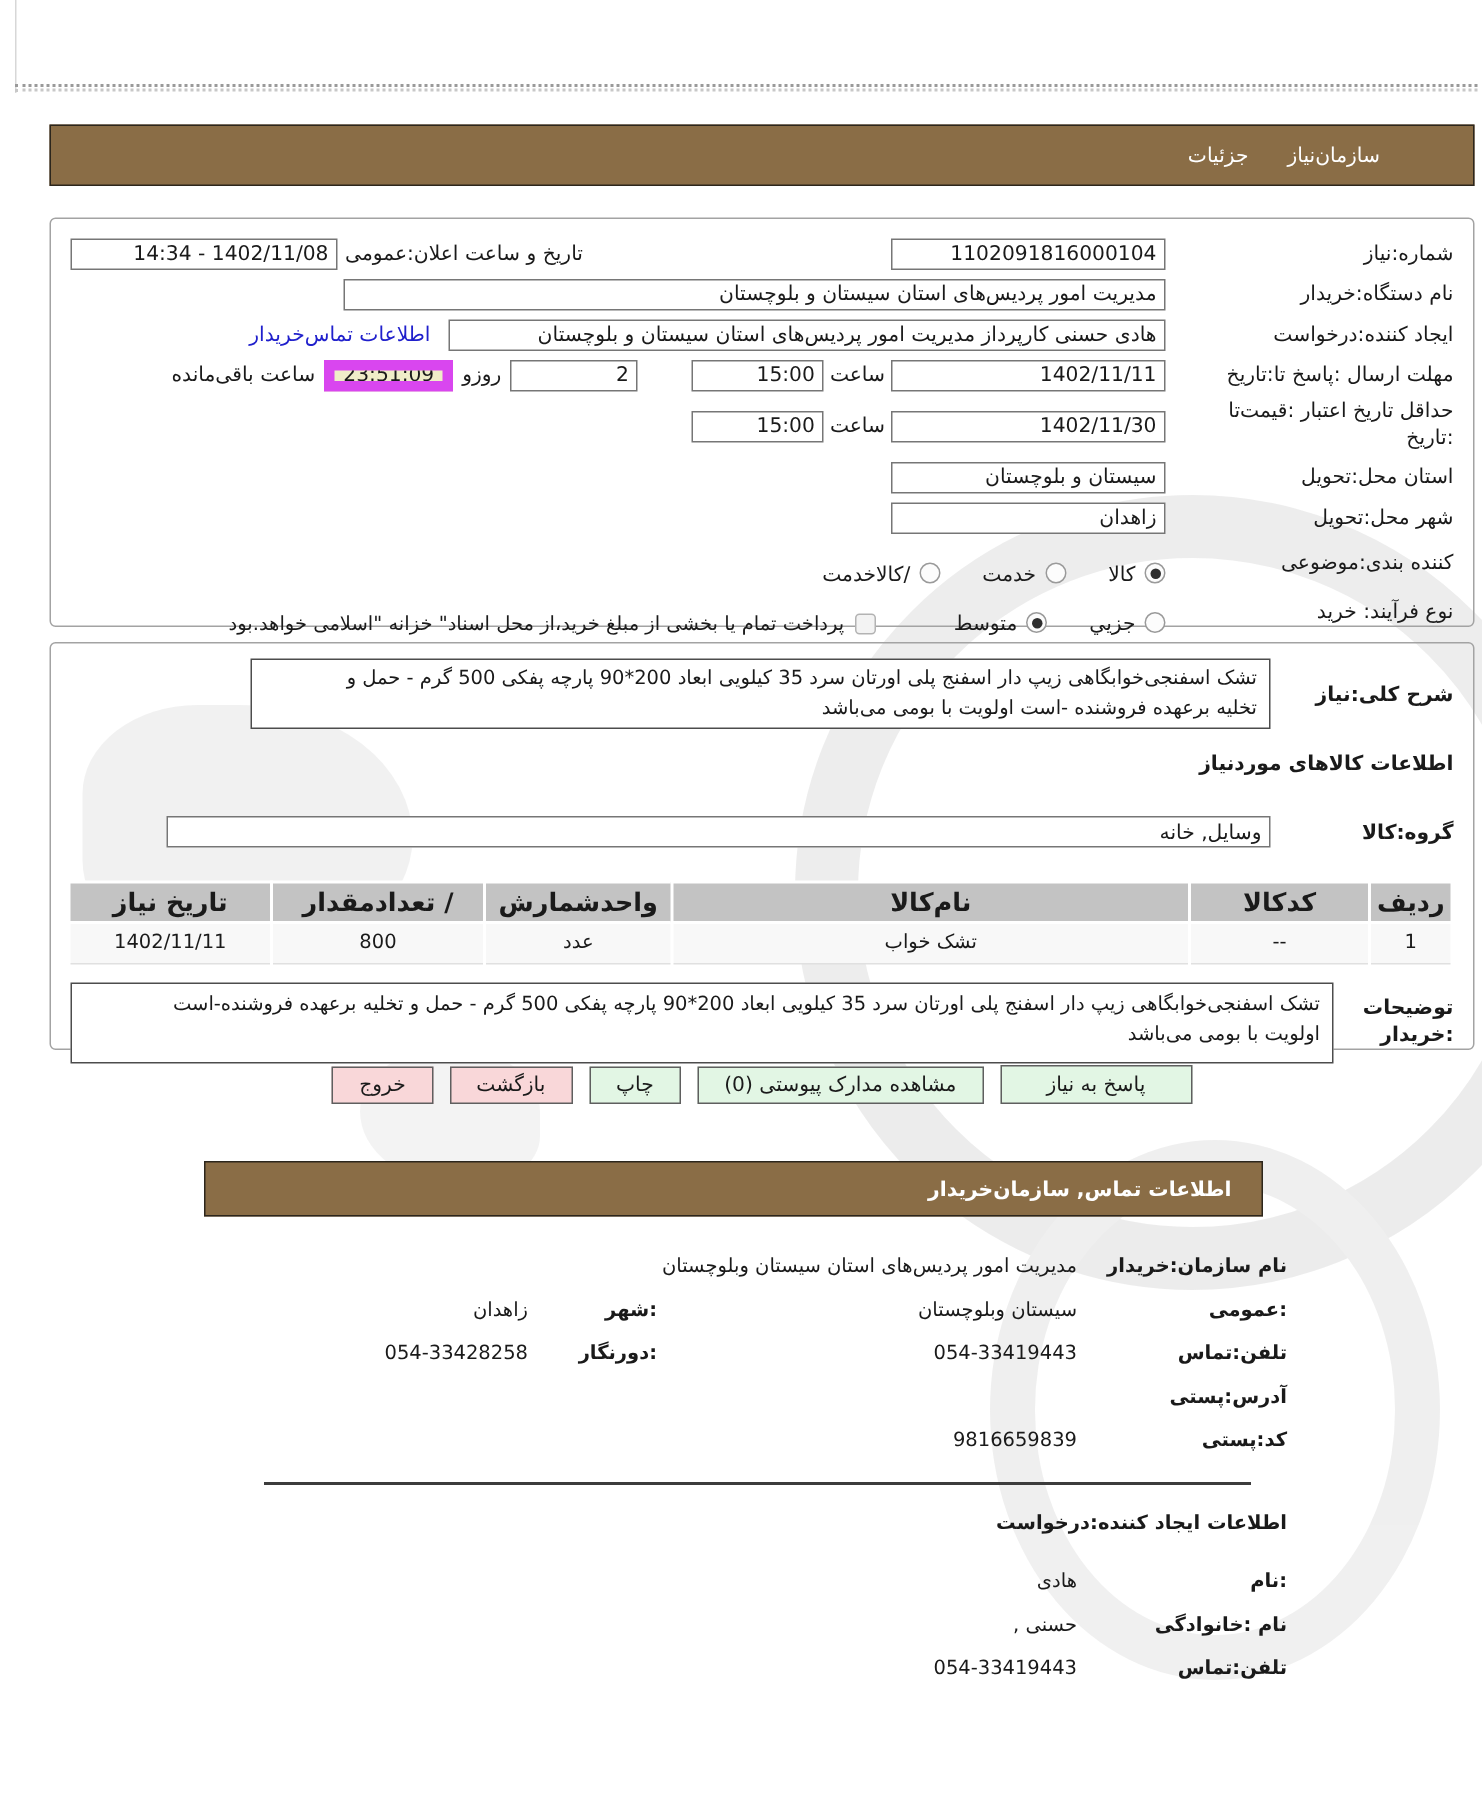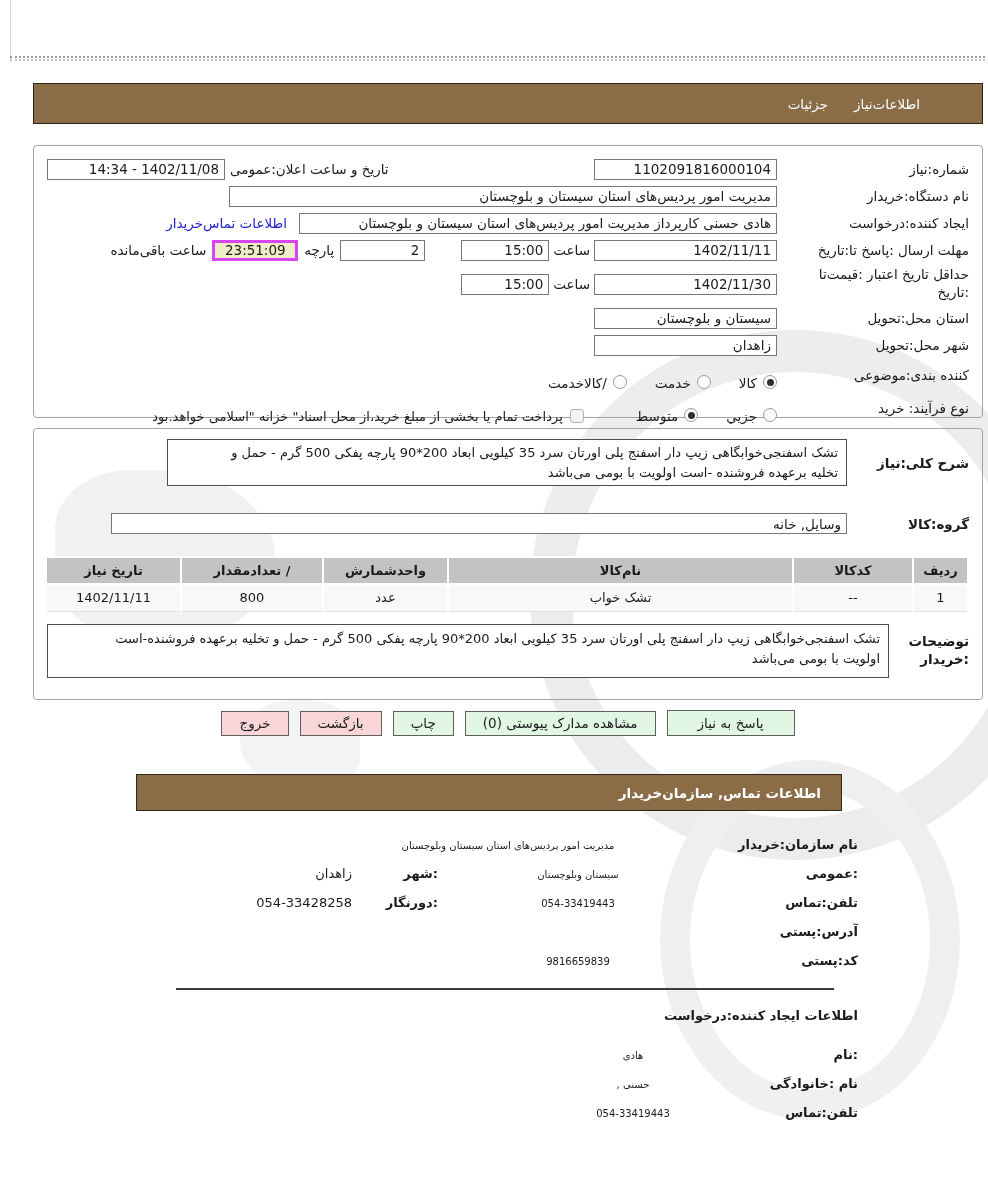--- a/index.html
+++ b/index.html
@@ -43,21 +43,21 @@
   .panel2 { top:428px; height:272px; }
 
   .row { display:flex; align-items:center; min-height:26px; margin-bottom:1px; }
   .lbl { width:192px; flex:none; padding-left:6px; }
   .lbl2 { line-height:1.3; }
   .box { border:1px solid #767676; background:#fff; height:21px;
     display:flex; align-items:center; padding:0 5px; overflow:hidden; white-space:nowrap; }
   .w-num { width:183px; } .w-long { width:548px; } .w-creator { width:478px; }
   .w-date { width:183px; } .w-time { width:88px; } .w-days { width:85px; } .w-count { width:86px; }
   .w-prov { width:183px; }
-  .countdown { background:#efedc8; border:3px solid #d946ef; justify-content:center; }
+  .countdown { background:#efedc8; border:7px solid #d946ef; justify-content:center; }
   .link { color:#2020cc; margin-right:12px; cursor:pointer; }
   .sp36 { width:36px; flex:none; } .sp28 { width:28px; flex:none; } .sp52 { width:52px; flex:none; }
   .mx4 { margin:0 4px; } .mx6 { margin:0 6px; }
   .pushleft { margin-right:auto; display:flex; align-items:center; }
 
   .radio { width:14px; height:14px; border:1px solid #9a9a9a; border-radius:50%;
     background:#fcfcfc; flex:none; margin-left:6px; }
   .radio.sel::after { content:""; display:block; width:7px; height:7px;
     margin:2.5px; border-radius:50%; background:#2e2e2e; }
   .checkbox { width:14px; height:14px; border:1px solid #b3b3b3; border-radius:3px;
@@ -66,21 +66,21 @@
 
   
   .desc-row { display:flex; align-items:center; }
   .desc-lbl { width:122px; flex:none; font-weight:bold; padding-left:4px; }
   .desc-box { flex:1; border:1px solid #4c4c4c; background:#fff; padding:3px 8px;
     font-size:13px; line-height:1.5; min-height:42px; margin-left:120px; }
   .heading-bold { font-weight:bold; margin-top:15px; font-size:13.5px; }
   .group-row { margin-top:27px; display:flex; align-items:center; }
   .group-box { flex:1; margin-left:64px; }
   table.items { border-collapse:collapse; width:922px; margin-top:22px; table-layout:fixed; }
-  table.items th { background:#c3c3c3; font-weight:bold; font-size:13px; height:27px;
+  table.items th { background:#c3c3c3; font-weight:bold; font-size:17px; height:27px;
     border:2px solid #fff; text-align:center; }
   table.items td { background:#f8f8f8; font-size:13px; height:27px; text-align:center;
     border:2px solid #fff; border-bottom:1px solid #e0e0e0; }
   .notes-row { display:flex; margin-top:12px; }
   .notes-lbl { width:80px; flex:none; font-weight:bold; line-height:1.35; padding-top:8px; padding-left:4px; }
   .notes-box { flex:1; border:1px solid #4c4c4c; background:#fff; padding:4px 8px;
     font-size:13px; line-height:1.55; min-height:54px; }
 
   
   .btn-row { position:absolute; left:33px; top:710px; width:950px;
@@ -88,21 +88,21 @@
   .btn { height:25px; border:1px solid #5f5f5f; display:flex; align-items:center;
     justify-content:center; padding:0 17px; font-size:13.5px; cursor:pointer; white-space:nowrap; }
   .btn.green { background:#e2f6e4; }
   .btn.pink  { background:#f9d7d9; }
   .btn.wide  { padding:12px 30px; }
 
   
   .contact { position:absolute; left:152px; top:811px; width:706px; padding-top:26px; }
   .c-row { display:flex; align-items:baseline; margin-bottom:10px; min-height:19px; }
   .c-lbl { width:140px; flex:none; font-weight:bold; font-size:13px; }
-  .c-val { width:280px; flex:none; font-size:10px;text-align:center; }
+  .c-val { width:280px; flex:none; font-size:13px; }
   .c-lbl2 { width:86px; flex:none; font-weight:bold; font-size:13px; }
   .c-val2 { flex:1; font-size:13px; }
   .num { direction:ltr; unicode-bidi:isolate; display:inline-block; }
   .contact hr { border:none; border-top:2px solid #3c3c3c; margin:16px 24px 0 24px; }
   .sub-heading { font-weight:bold; font-size:13px; margin:18px 0 24px 0; }
 </style>
 </head>
 <body>
 
 <div class="page">
@@ -111,21 +111,21 @@
     <div class="wm-ring2"></div>
     <div class="wm-blob1"></div>
     <div class="wm-blob2"></div>
   </div>
 
   <div class="content">
     <div class="left-hairline"></div>
     <div class="top-sep"></div>
 
     <div class="bar bar-top">
-      <span class="tab">اطلاعات‌نیاز</span>
+      <span class="tab">سازمان‌نیاز</span>
       <span class="tab">جزئیات</span>
     </div>
 
     <div class="panel panel1">
 
       <div class="row">
         <span class="lbl">شماره:نیاز</span>
         <div class="box w-num">
           <span class="num">1102091816000104</span>
         </div>
@@ -158,21 +158,21 @@
           <span class="num">1402/11/11</span>
         </div>
         <span class="mx4">ساعت</span>
         <div class="box w-time">
           <span class="num">15:00</span>
         </div>
         <span class="sp36"></span>
         <div class="box w-days">
           <span class="num">2</span>
         </div>
-        <span class="mx6">پارچه</span>
+        <span class="mx6">روزو</span>
         <div class="box w-count countdown">
           <span class="num">23:51:09</span>
         </div>
         <span class="mx6">ساعت باقی‌مانده</span>
       </div>
 
       <div class="row" style="min-height:40px;">
         <span class="lbl lbl2">
           <div>حداقل تاریخ اعتبار :قیمت‌تا</div>
           <div>:تاریخ</div>
@@ -240,20 +240,21 @@
     <div class="panel panel2">
 
       <div class="desc-row">
         <span class="desc-lbl">شرح کلی:نیاز</span>
         <div class="desc-box">
           <div>تشک اسفنجی‌خوابگاهی زیپ دار اسفنج پلی اورتان سرد 35 کیلویی ابعاد 200*90 پارچه پفکی 500 گرم - حمل و</div>
           <div>تخلیه برعهده فروشنده -است اولویت با بومی می‌باشد</div>
         </div>
       </div>
 
+      <div class="heading-bold">اطلاعات کالاهای موردنیاز</div>
 
       <div class="group-row">
         <span class="desc-lbl">گروه:کالا</span>
         <div class="box group-box">
           <span>وسایل, خانه</span>
         </div>
       </div>
 
       <table class="items">
         <colgroup>

